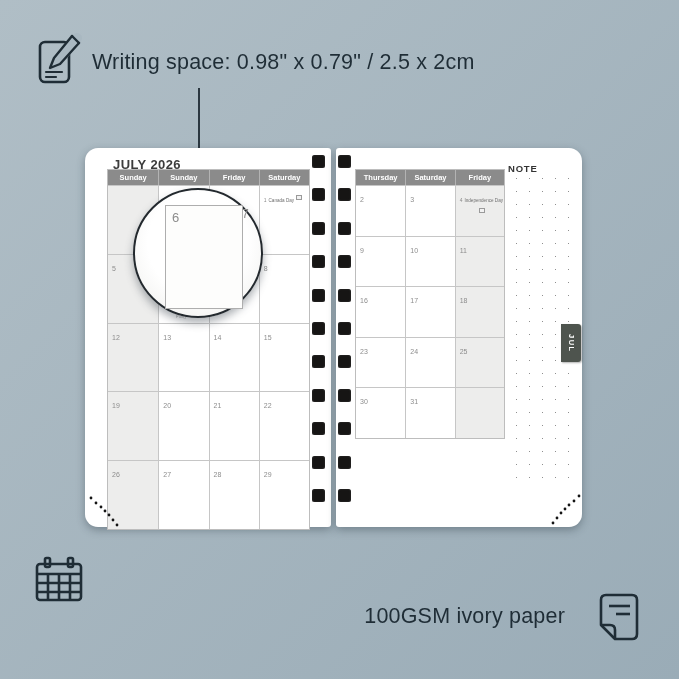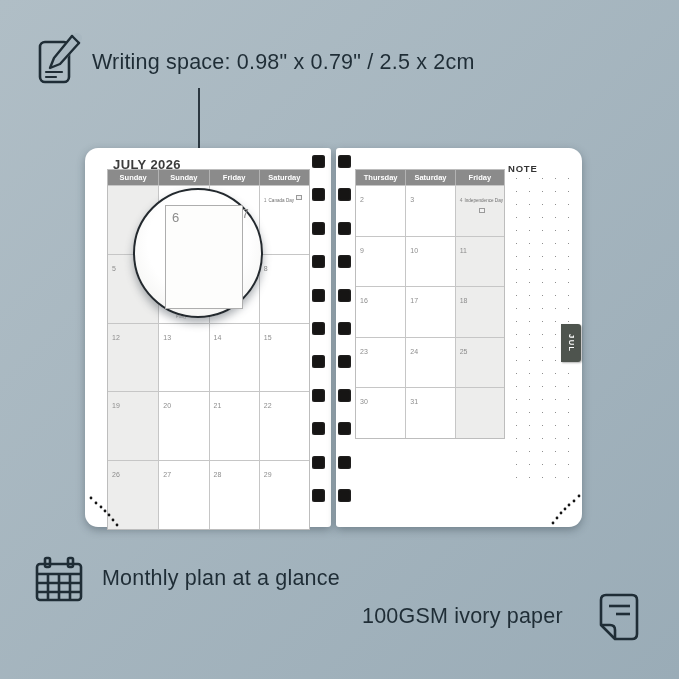--- a/index.html
+++ b/index.html
@@ -204,23 +204,22 @@
         <rect x="34" y="2" width="5" height="9" rx="1.5"></rect>
         <line x1="3" y1="18" x2="47" y2="18"></line>
         <line x1="3" y1="27" x2="47" y2="27"></line>
         <line x1="3" y1="36" x2="47" y2="36"></line>
         <line x1="14" y1="18" x2="14" y2="44"></line>
         <line x1="25" y1="18" x2="25" y2="44"></line>
         <line x1="36" y1="18" x2="36" y2="44"></line>
       </g>
     </svg>
   </div>
-  <div class="caption" style="left:102px;top:566px;">Monthly plan at a glance</div>
-
-  <div class="caption" style="left:362px;top:604px;width:235px;">100GSM ivory paper</div>
+
+  <div class="caption" style="left:330px;top:604px;width:235px;text-align:right;">100GSM ivory paper</div>
   <div class="icon" style="left:597px;top:592px;">
     <svg width="44" height="52" viewBox="0 0 44 52">
       <g fill="none" stroke="#1f2d36" stroke-width="2.6" stroke-linejoin="round">
         <path d="M9,3 H35 Q40,3 40,8 V42 Q40,47 35,47 H18 L4,33 V8 Q4,3 9,3 Z"></path>
         <path d="M18,47 V38 Q18,33 13,33 H4"></path>
         <line x1="12" y1="14" x2="33" y2="14"></line>
         <line x1="19" y1="22" x2="33" y2="22"></line>
       </g>
     </svg>
   </div>

